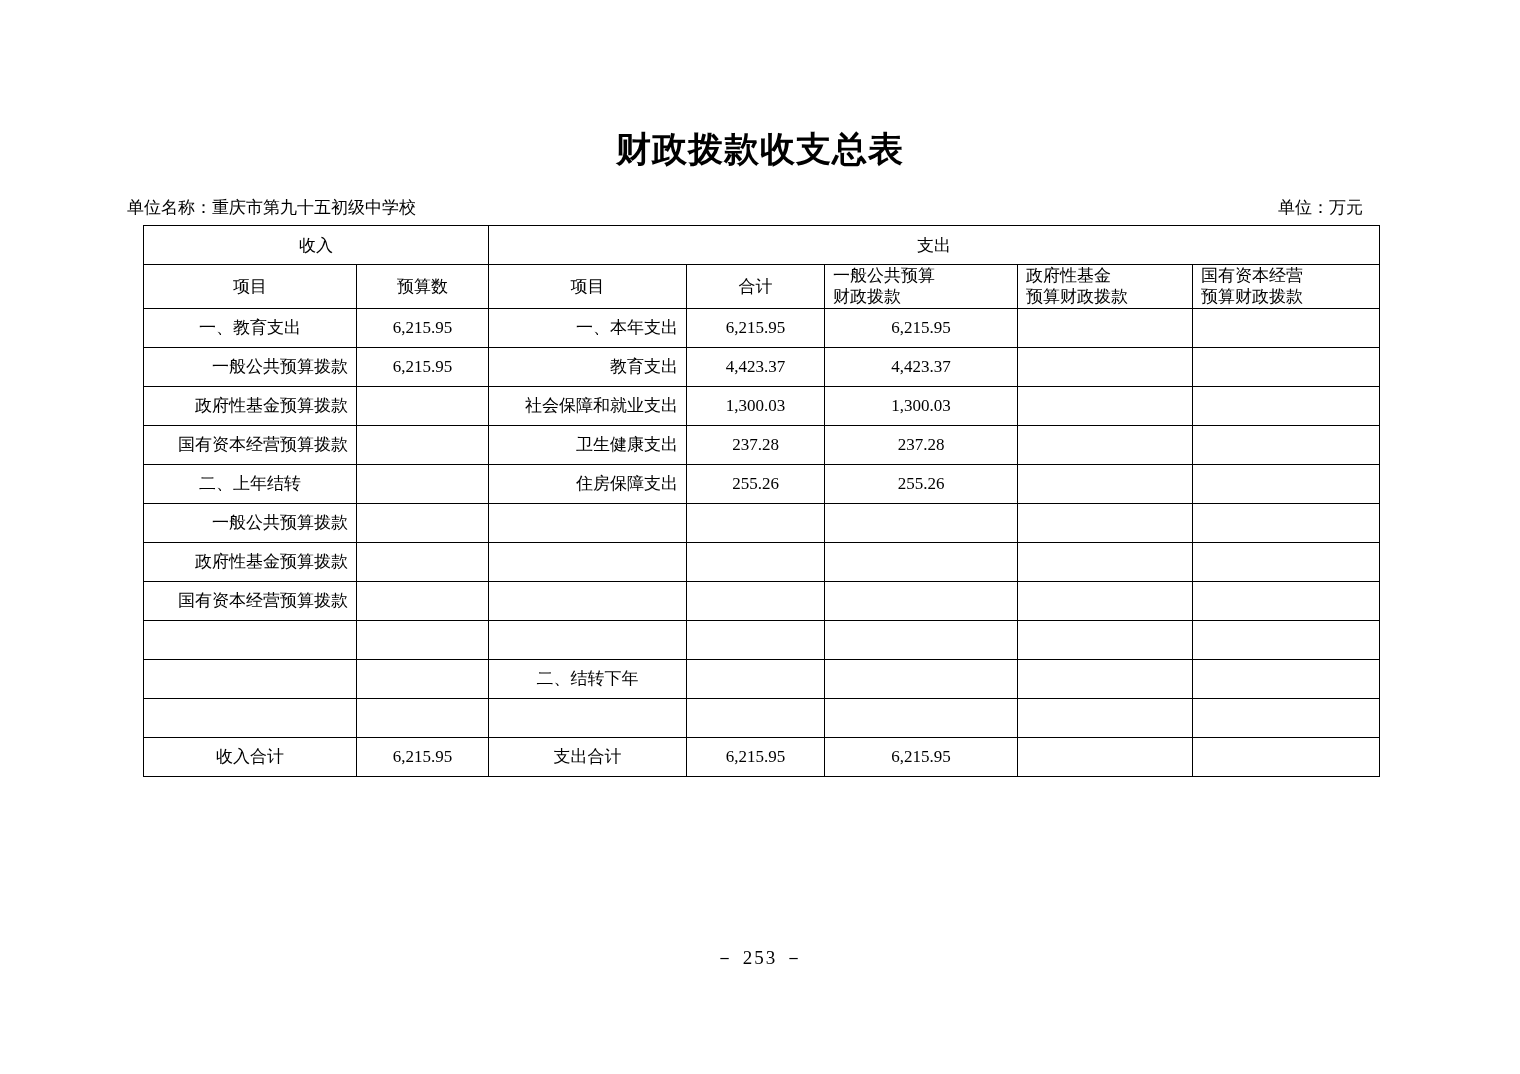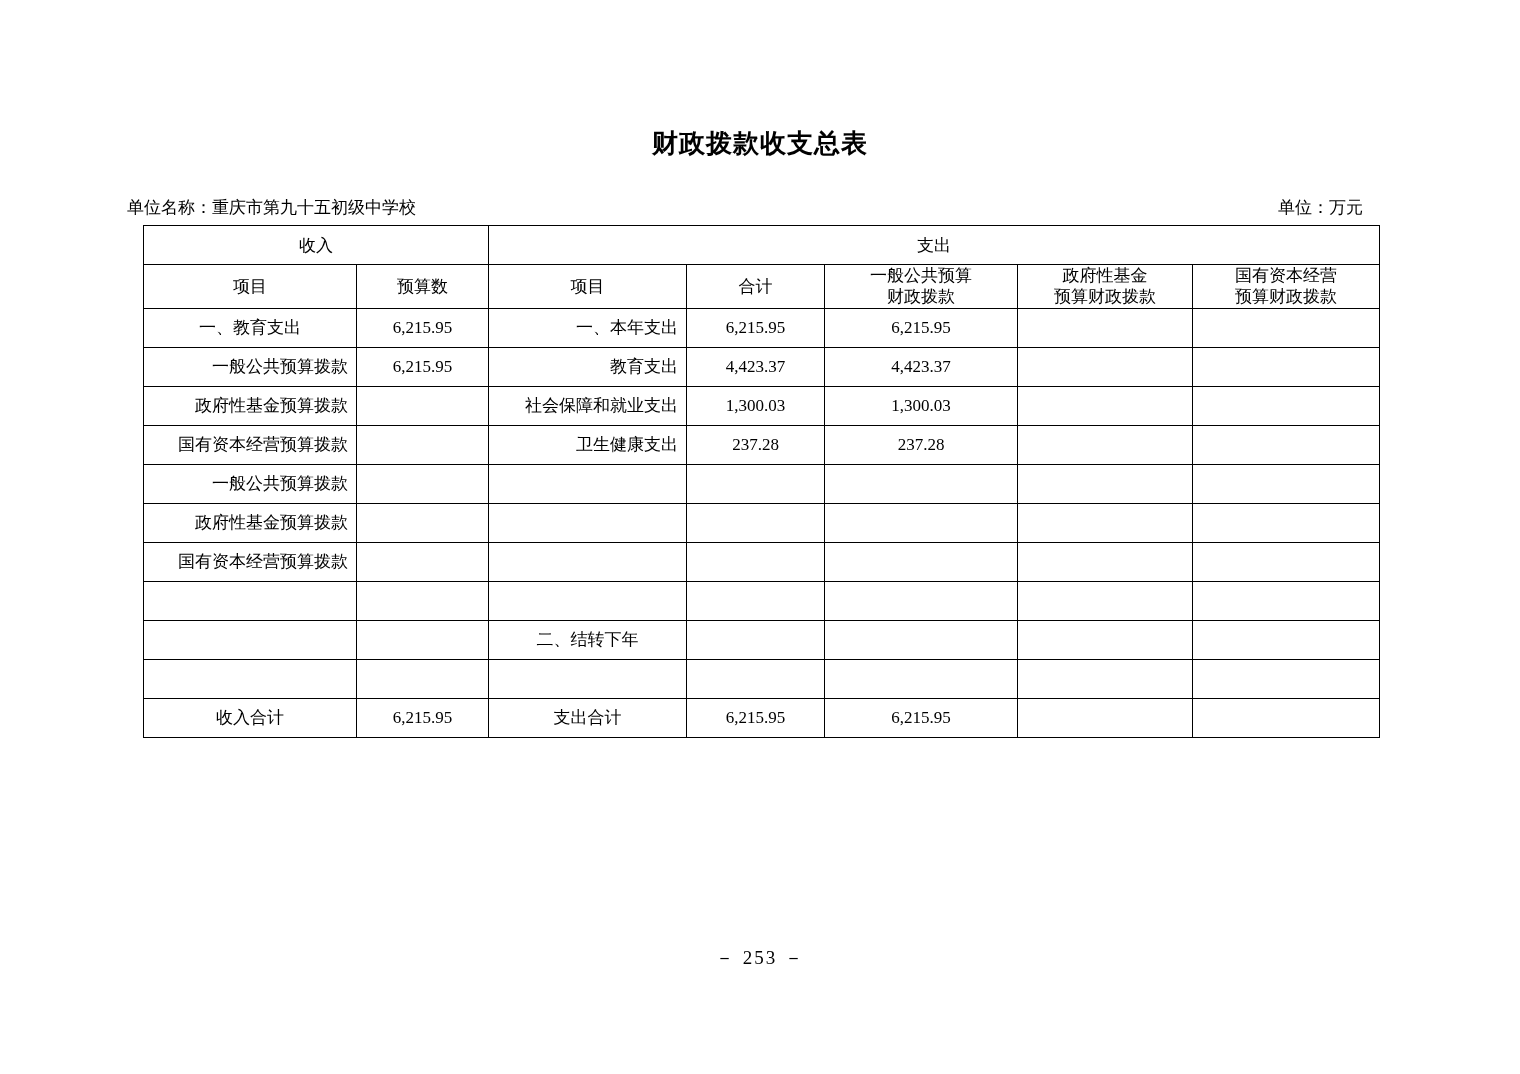--- a/index.html
+++ b/index.html
@@ -17,21 +17,21 @@
   .page {
     width: 1520px;
     height: 1074px;
     position: relative;
     box-sizing: border-box;
   }
   .title {
     text-align: center;
     font-family: "Liberation Sans", sans-serif;
     font-weight: bold;
-    font-size: 26px;
+    font-size: 35px;
     letter-spacing: 1px;
     margin: 0;
     padding-top: 126px;
   }
   .meta-row {
     position: absolute;
     top: 196px;
     left: 127px;
     width: 1236px;
     display: flex;
@@ -58,21 +58,20 @@
     overflow: hidden;
     white-space: nowrap;
   }
   .c-center { text-align: center; }
   .c-left   { text-align: right; }
   .c-right  { text-align: center; }
   .h-tall { height: 48px; }
   .two-line {
     line-height: 1.25;
     white-space: normal;
-    text-align: center;
     margin-top: 19px;
   }
   .footer {
     position: absolute;
     top: 945px;
     left: 0;
     width: 1520px;
     text-align: center;
     font-size: 19px;
     letter-spacing: 2px;
@@ -159,20 +158,29 @@
       <tr>
         <td class="c-left">国有资本经营预算拨款</td>
         <td class="c-right"></td>
         <td class="c-left">卫生健康支出</td>
         <td class="c-right">237.28</td>
         <td class="c-right">237.28</td>
         <td class="c-right"></td>
         <td class="c-right"></td>
       </tr>
 
+      <tr>
+        <td class="c-center">二、上年结转</td>
+        <td class="c-right"></td>
+        <td class="c-left">住房保障支出</td>
+        <td class="c-right">255.26</td>
+        <td class="c-right">255.26</td>
+        <td class="c-right"></td>
+        <td class="c-right"></td>
+      </tr>
 
       <tr>
         <td class="c-left">一般公共预算拨款</td>
         <td class="c-right"></td>
         <td class="c-left"></td>
         <td class="c-right"></td>
         <td class="c-right"></td>
         <td class="c-right"></td>
         <td class="c-right"></td>
       </tr>

